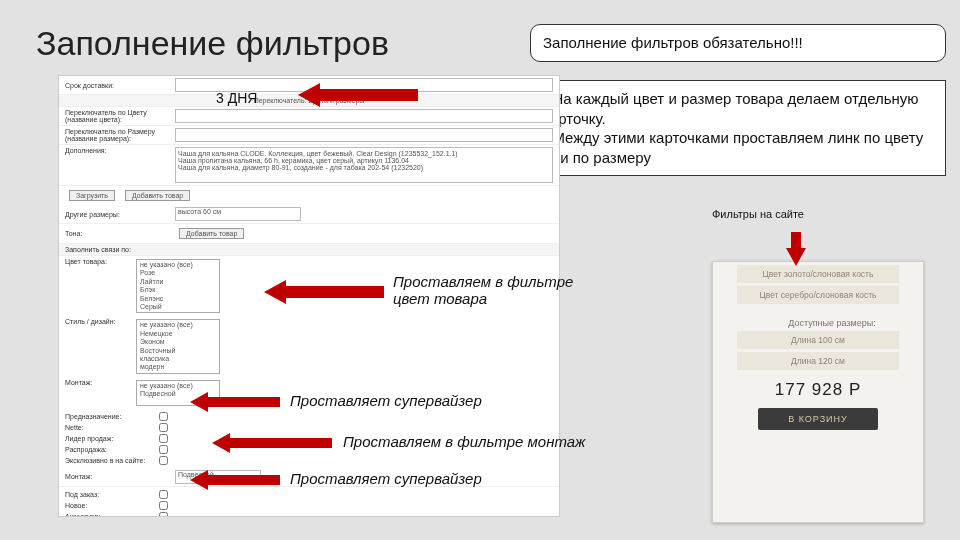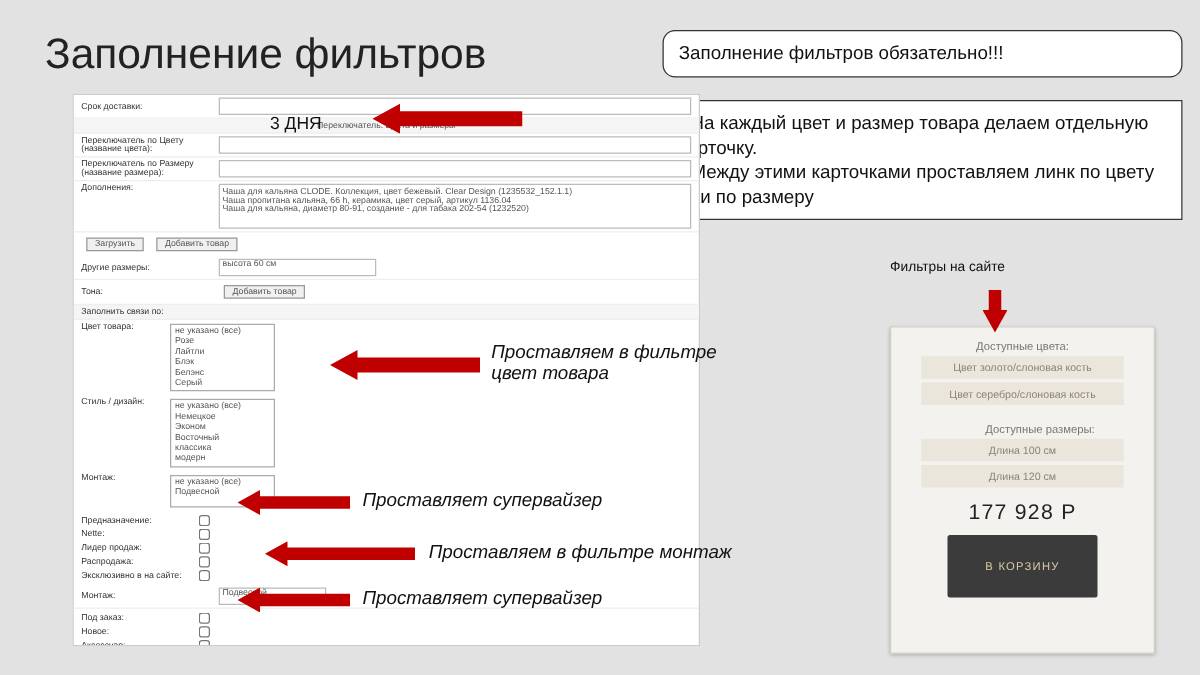--- a/index.html
+++ b/index.html
@@ -125,21 +125,21 @@
   .site-widget .price {
     font-size: 17px;
     color: #222;
     margin-top: 10px;
     letter-spacing: 1px;
   }
   .site-widget .cart-btn {
     display: block;
     margin: 8px auto 0;
     width: 120px;
-    padding: 20px 0;
+    padding: 6px 0;
     background: #3b3b3b;
     color: #d7c9a3;
     font-size: 9px;
     letter-spacing: 1px;
     border-radius: 2px;
   }
   .arrow {
     position: absolute;
   }
   .callout {
@@ -277,21 +277,20 @@
           <input type="checkbox" style="">
         </div>
 
     </div>
 
   </div>
 
   <div class="admin-days">3 ДНЯ</div>
 
   <div class="site-widget">
-    <div class="sec-title">Доступные цвета:</div>
     <span class="chip">Цвет золото/слоновая кость</span>
     <span class="chip">Цвет серебро/слоновая кость</span>
     <div class="sec-title" style="margin-top:14px;padding-left:28px;">Доступные размеры:</div>
     <span class="chip">Длина 100 см</span>
     <span class="chip">Длина 120 см</span>
     <div class="price">177 928 Р</div>
     <span class="cart-btn">В КОРЗИНУ</span>
   </div>
 
   <svg class="arrow" style="top:83px; left:298px;" width="120" height="24">

